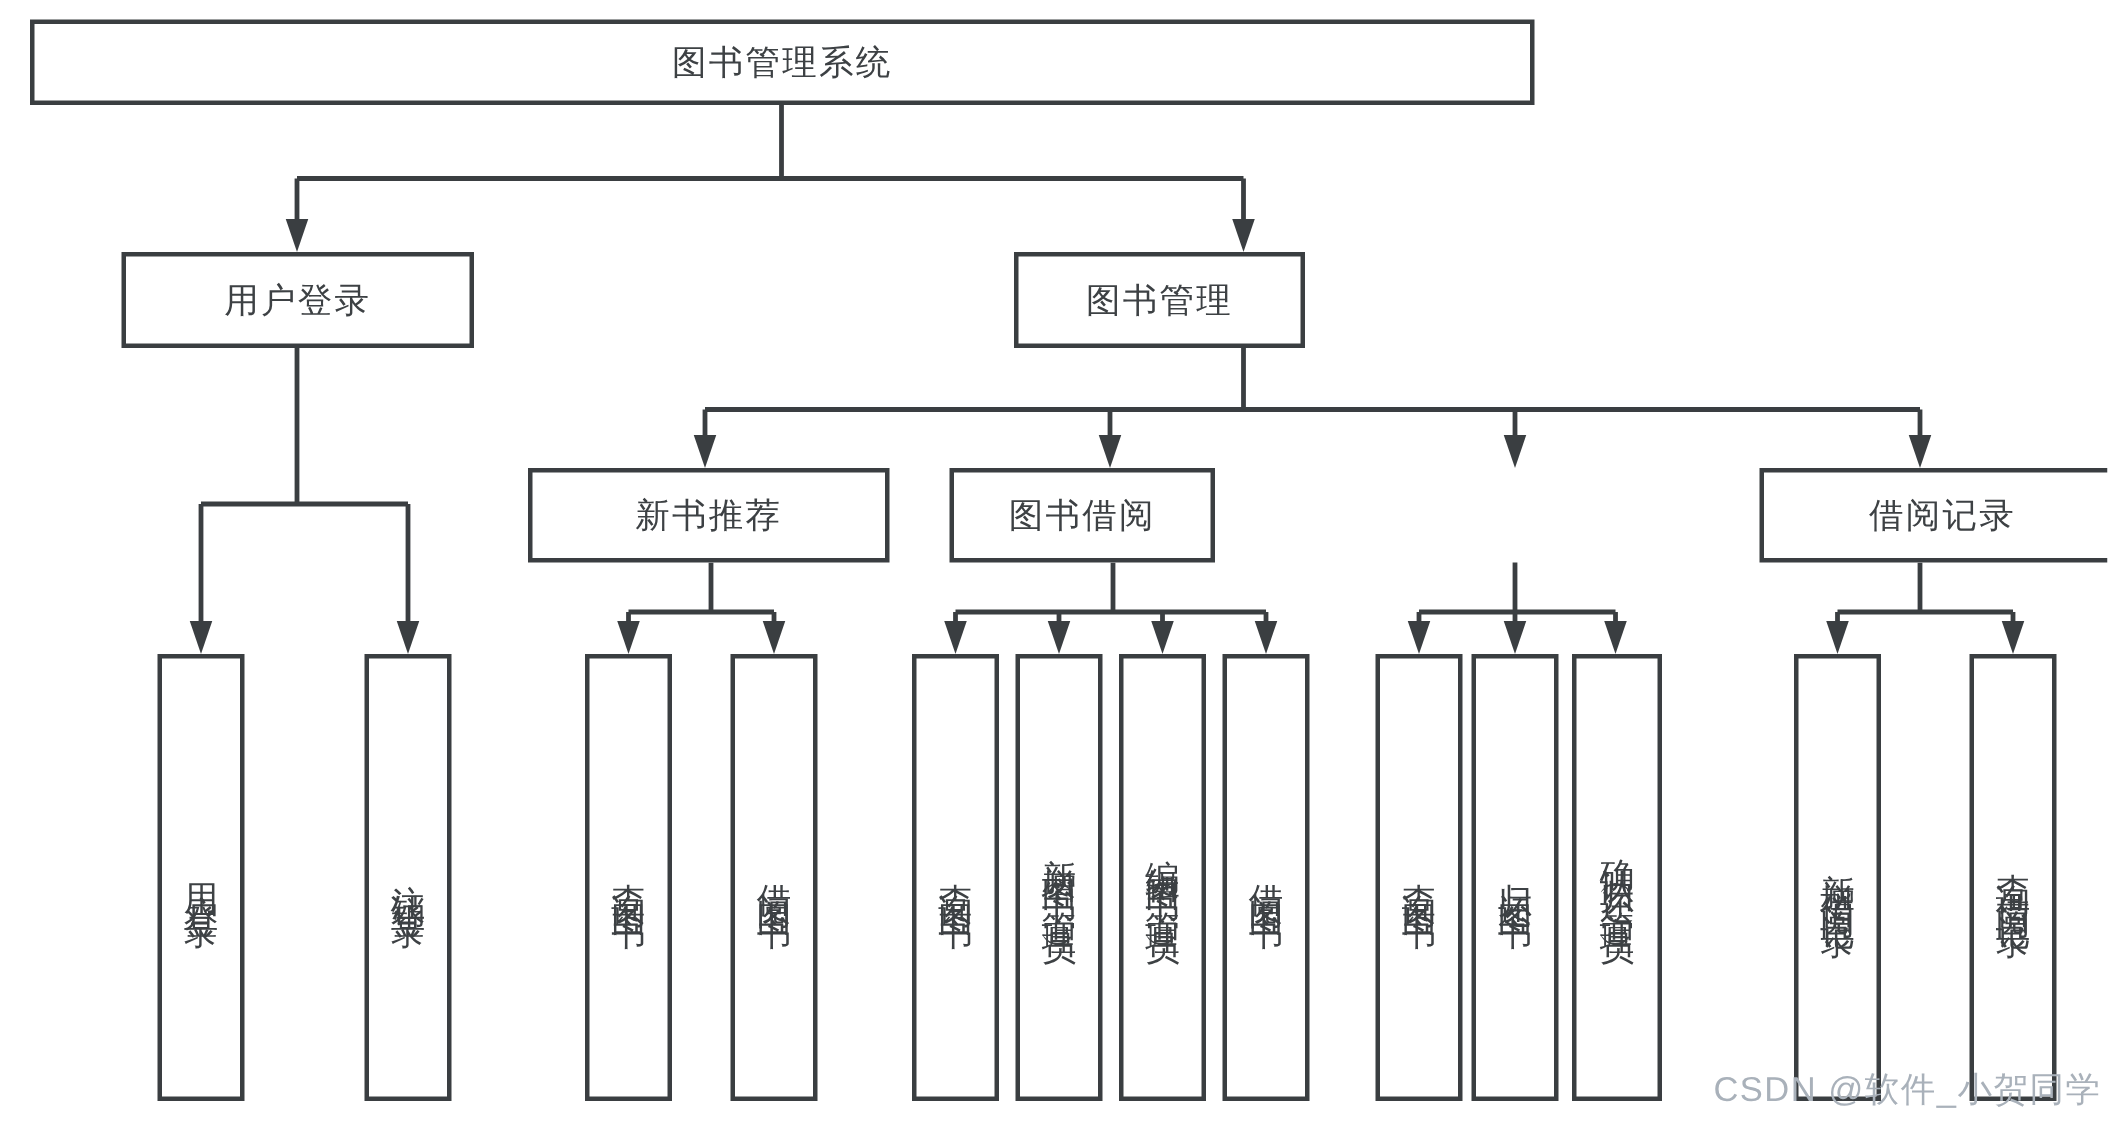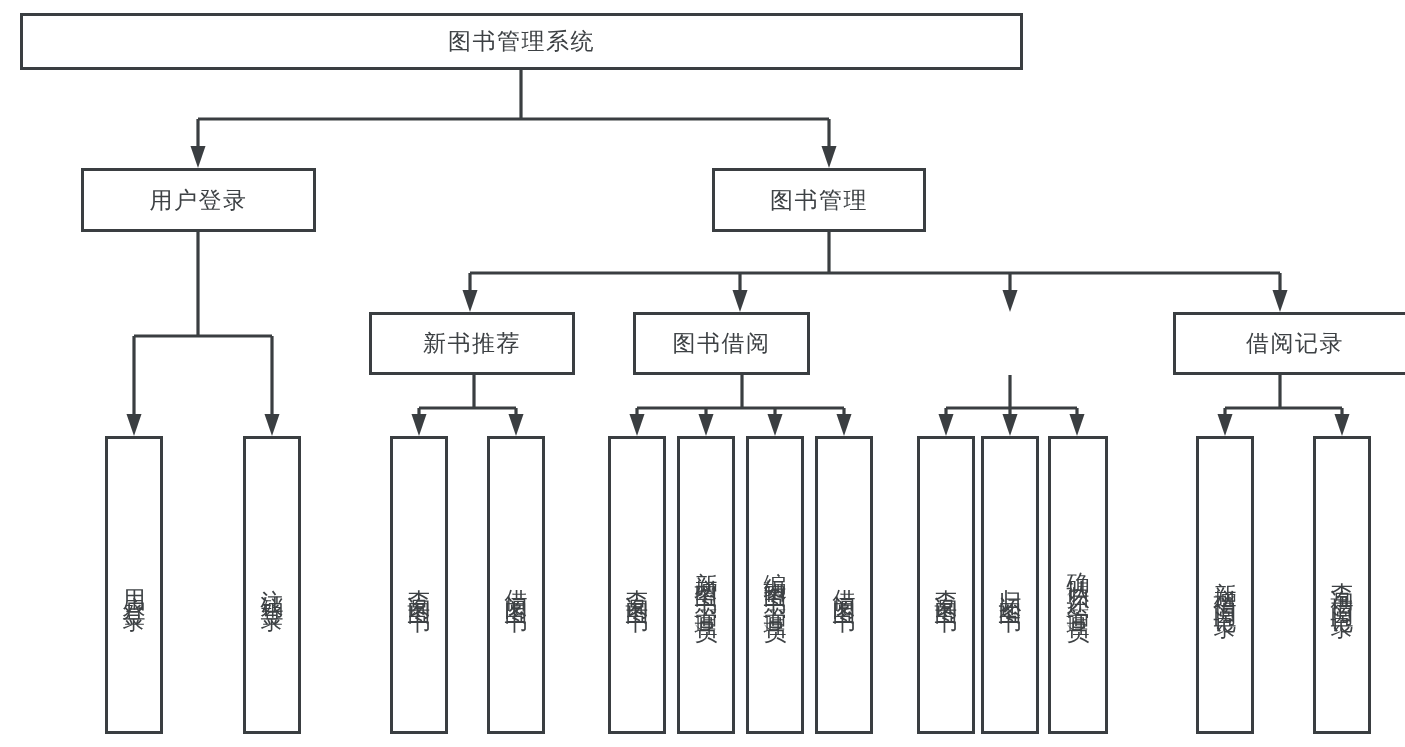--- a/index.html
+++ b/index.html
@@ -116,25 +116,25 @@
     <polygon points="1334.5,414 1349.5,414 1342,436"></polygon>
   </svg>
 
   <div class="node h" style="left:20px;top:13px;width:1003px;height:57px">
     <span>图书管理系统</span>
   </div>
 
   <div class="node h lvl2" style="left:81px;width:235px">
     <span>用户登录</span>
   </div>
-  <div class="node h lvl2" style="left:712px;width:214px">
+  <div class="node h lvl2" style="left:676px;width:194px">
     <span>图书管理</span>
   </div>
 
-  <div class="node h lvl3" style="left:369px;width:206px">
+  <div class="node h lvl3" style="left:352px;width:241px">
     <span>新书推荐</span>
   </div>
   <div class="node h lvl3" style="left:633px;width:177px">
     <span>图书借阅</span>
   </div>
   <div class="node h lvl3" style="left:1173px;width:244px">
     <span>借阅记录</span>
   </div>
 
   <div class="node v leaf" style="left:105px">
@@ -174,14 +174,15 @@
     <span>确认归还（管理员）</span>
   </div>
 
   <div class="node v leaf" style="left:1196px">
     <span>新增借阅记录</span>
   </div>
   <div class="node v leaf" style="left:1313px">
     <span>查询借阅记录</span>
   </div>
 
+  <div class="watermark">CSDN @软件_小贺同学</div>
 
 </div>
 
 </body></html>

